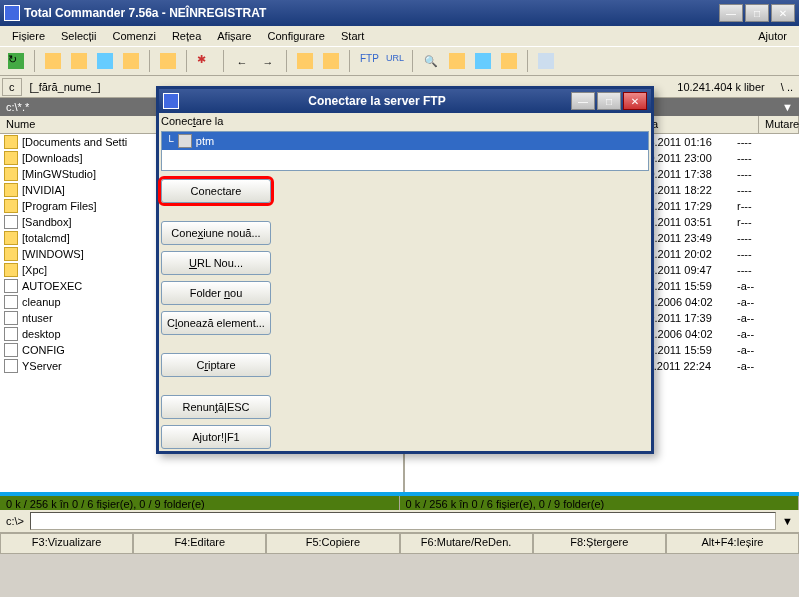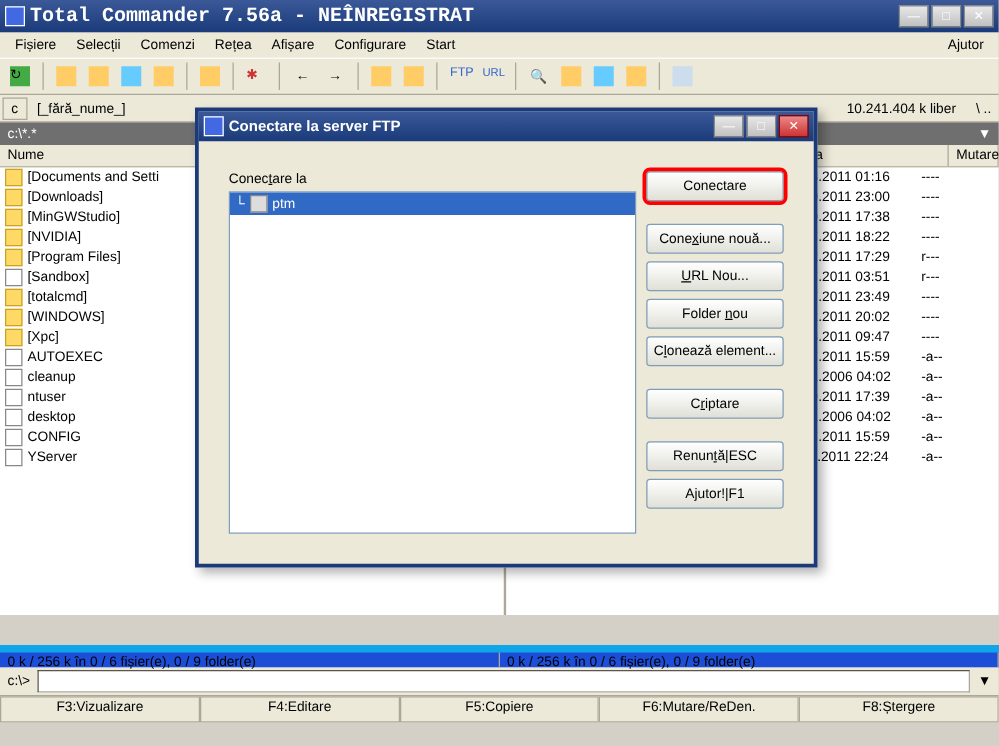--- a/index.html
+++ b/index.html
@@ -1,20 +1,20 @@
 <!DOCTYPE html>
 <html><head>
 <meta charset="utf-8">
 <style>
 * { box-sizing: border-box; margin: 0; padding: 0; font-family: Tahoma, sans-serif; font-size: 11px; }
 body { background: #d4d0c8; width: 799px; height: 597px; overflow: hidden; position: relative; }
 
 .titlebar { height: 26px; background: linear-gradient(to bottom, #3b5998, #1a3a7a); display: flex; align-items: center; padding: 0 4px; color: white; }
 .titlebar-icon { width: 16px; height: 16px; background: #4169e1; margin-right: 4px; border: 1px solid #fff; }
-.titlebar-text { flex: 1; font-weight: bold; font-size: 16px; font-family: Liberation Mono, monospace; }
+.titlebar-text { flex: 1; font-weight: bold; font-size: 12px; }
 .titlebar-buttons { display: flex; gap: 2px; }
 .titlebar-btn { width: 24px; height: 18px; background: linear-gradient(to bottom, #e8e8e8, #c0c0c0); border: 1px solid #888; display: flex; align-items: center; justify-content: center; font-size: 10px; }
 
 .menubar { height: 20px; background: #ece9d8; display: flex; align-items: center; padding: 0 4px; }
 .menu-item { padding: 2px 8px; cursor: default; }
 .menu-spacer { flex: 1; }
 
 .toolbar { height: 30px; background: #ece9d8; border-top: 1px solid #fff; border-bottom: 1px solid #aca899; display: flex; align-items: center; padding: 2px 4px; gap: 2px; }
 .toolbar-btn { width: 24px; height: 24px; border: 1px solid transparent; display: flex; align-items: center; justify-content: center; }
 .toolbar-sep { width: 1px; height: 22px; background: #aca899; margin: 0 4px; }
@@ -38,35 +38,35 @@
 .panel-left { width: 405px; background: white; border-right: 2px solid #aca899; overflow: hidden; }
 .panel-right { flex: 1; background: white; }
 .file-row { display: flex; align-items: center; padding: 1px 4px; height: 16px; }
 .file-icon { width: 14px; height: 14px; margin-right: 4px; display: inline-block; }
 .folder { background: #ffd966; border: 1px solid #c9a227; }
 .folder-special { background: #fff; border: 1px solid #888; }
 .file-doc { background: #fff; border: 1px solid #888; }
 .file-name { flex: 1; }
 .right-full { display: flex; }
 
-.status-line { height: 18px; background: #1d4ed8; border-top: 6px solid #0ea5e9; display: flex; margin-top: 24px; }
+.status-line { height: 18px; background: #4d7c0f; border-top: 4px solid #0ea5e9; display: flex; }
 .status-cell { flex: 1; padding: 2px 6px; border-right: 1px solid #aca899; }
 
 .cmd-line { height: 22px; background: #ece9d8; display: flex; align-items: center; padding: 2px 6px; gap: 6px; }
 .cmd-input { flex: 1; height: 18px; border: 1px inset #aca899; background: white; }
 
 .fn-bar { height: 22px; background: #ece9d8; display: flex; border-top: 1px solid #aca899; }
 .fn-btn { flex: 1; border: 1px solid #aca899; background: #ece9d8; padding: 2px; text-align: center; }
 
 
 .dialog { position: absolute; top: 86px; left: 156px; width: 498px; height: 368px; background: #ece9d8; border: 3px solid #1a3a7a; box-shadow: 4px 4px 8px rgba(0,0,0,0.3); }
 .dialog-titlebar { height: 24px; background: linear-gradient(to bottom, #3b5998, #1a3a7a); display: flex; align-items: center; padding: 0 4px; color: white; }
-.dialog-titlebar-text { flex: 1; font-weight: bold; font-size: 12px; }
+.dialog-titlebar-text { flex: 1; font-weight: bold; font-size: 12px; text-align: center; }
 .dlg-close { background: linear-gradient(to bottom, #e88, #c33); color: white; border: 1px solid #800; }
-.dialog-body { padding: 24px; display: flex; gap: 8px; height: calc(100% - 24px); }
+.dialog-body { padding: 2px; display: flex; gap: 8px; height: calc(100% - 24px); flex-direction: column; }
 .dialog-left { flex: 1; display: flex; flex-direction: column; }
 .dialog-label { margin-bottom: 4px; }
 .dialog-list { flex: 1; background: white; border: 1px solid #7f9db9; }
 .list-item { background: #316ac5; color: white; padding: 2px 4px; display: flex; align-items: center; }
 .list-item-icon { width: 14px; height: 14px; background: #ddd; border: 1px solid #888; margin-right: 4px; }
 .dialog-right { width: 110px; display: flex; flex-direction: column; gap: 6px; }
 .dlg-btn { height: 24px; background: linear-gradient(to bottom, #fff, #e0e0d8); border: 1px solid #7f9db9; border-radius: 3px; text-align: center; line-height: 22px; }
 .dlg-btn-primary { outline: 3px solid red; }
 .dlg-sep { height: 6px; }
 .underline { text-decoration: underline; }
@@ -325,20 +325,21 @@
   <input class="cmd-input" style="">
   <span>▼</span>
 </div>
 
 <div class="fn-bar">
   <div class="fn-btn">F3:Vizualizare</div>
   <div class="fn-btn">F4:Editare</div>
   <div class="fn-btn">F5:Copiere</div>
   <div class="fn-btn">F6:Mutare/ReDen.</div>
   <div class="fn-btn">F8:Ștergere</div>
+  <div class="fn-btn">Alt+F4:Ieșire</div>
 </div>
 
 <div class="dialog">
   <div class="dialog-titlebar">
     <span class="titlebar-icon"></span>
     <span class="dialog-titlebar-text">Conectare la server FTP</span>
     <div class="titlebar-buttons">
       <div class="titlebar-btn">—</div>
       <div class="titlebar-btn">□</div>
       <div class="titlebar-btn dlg-close">✕</div>

